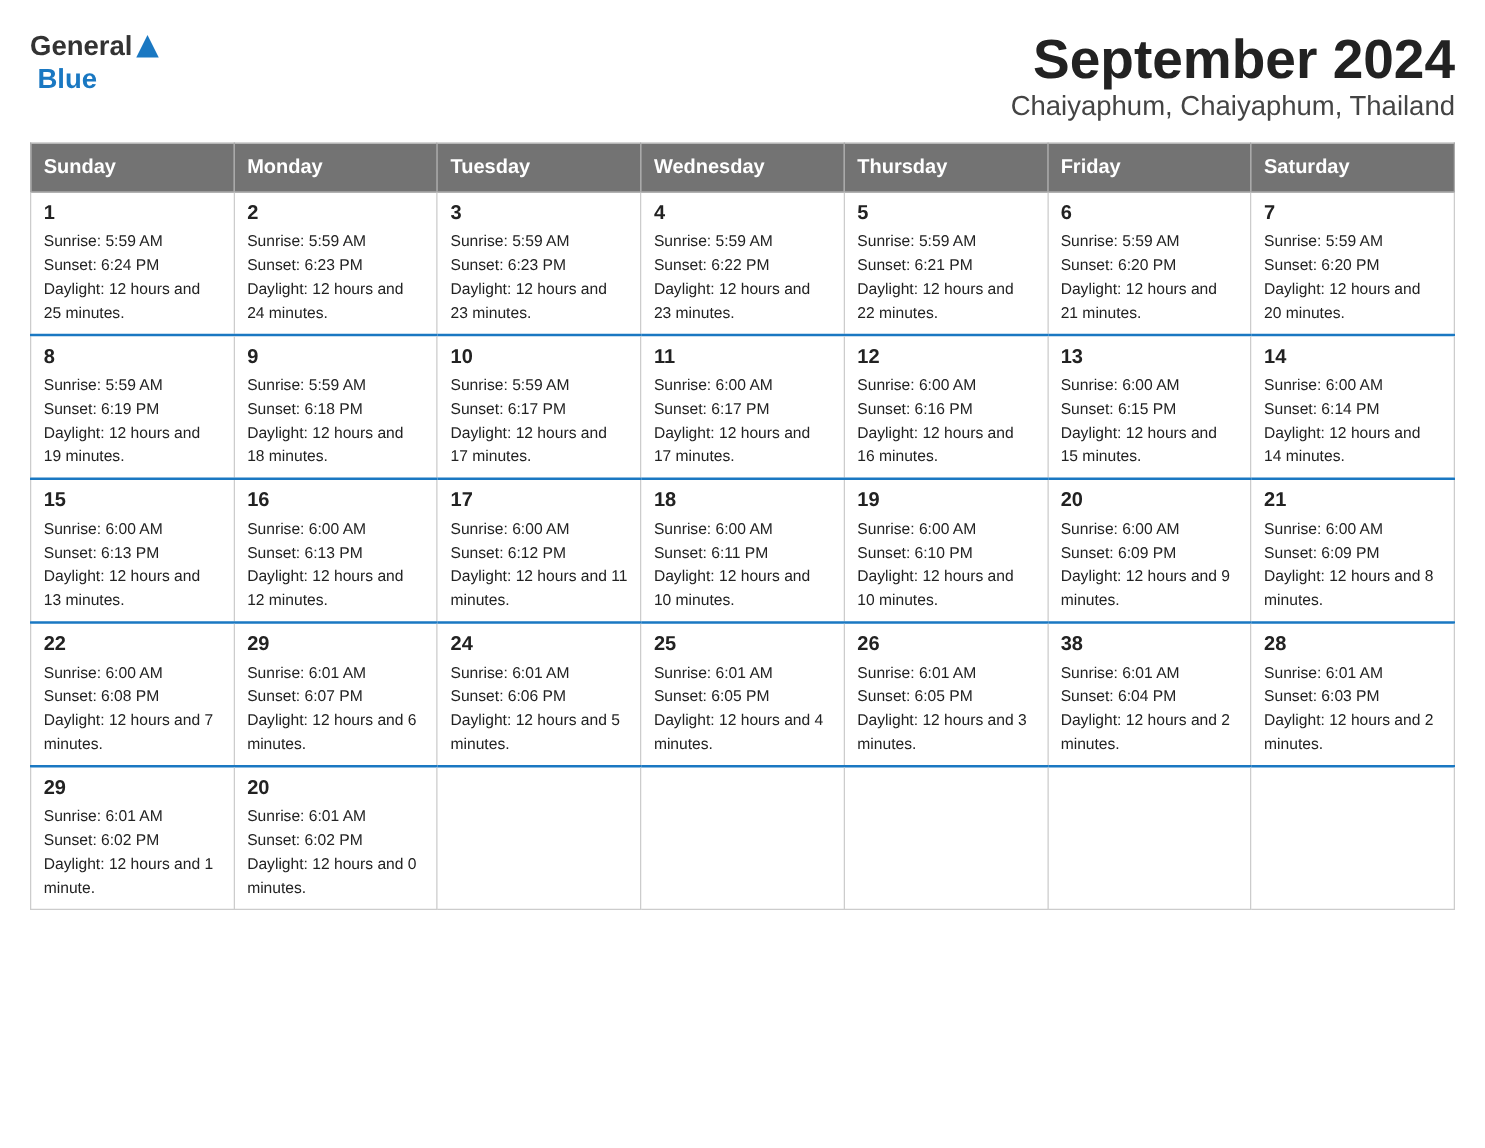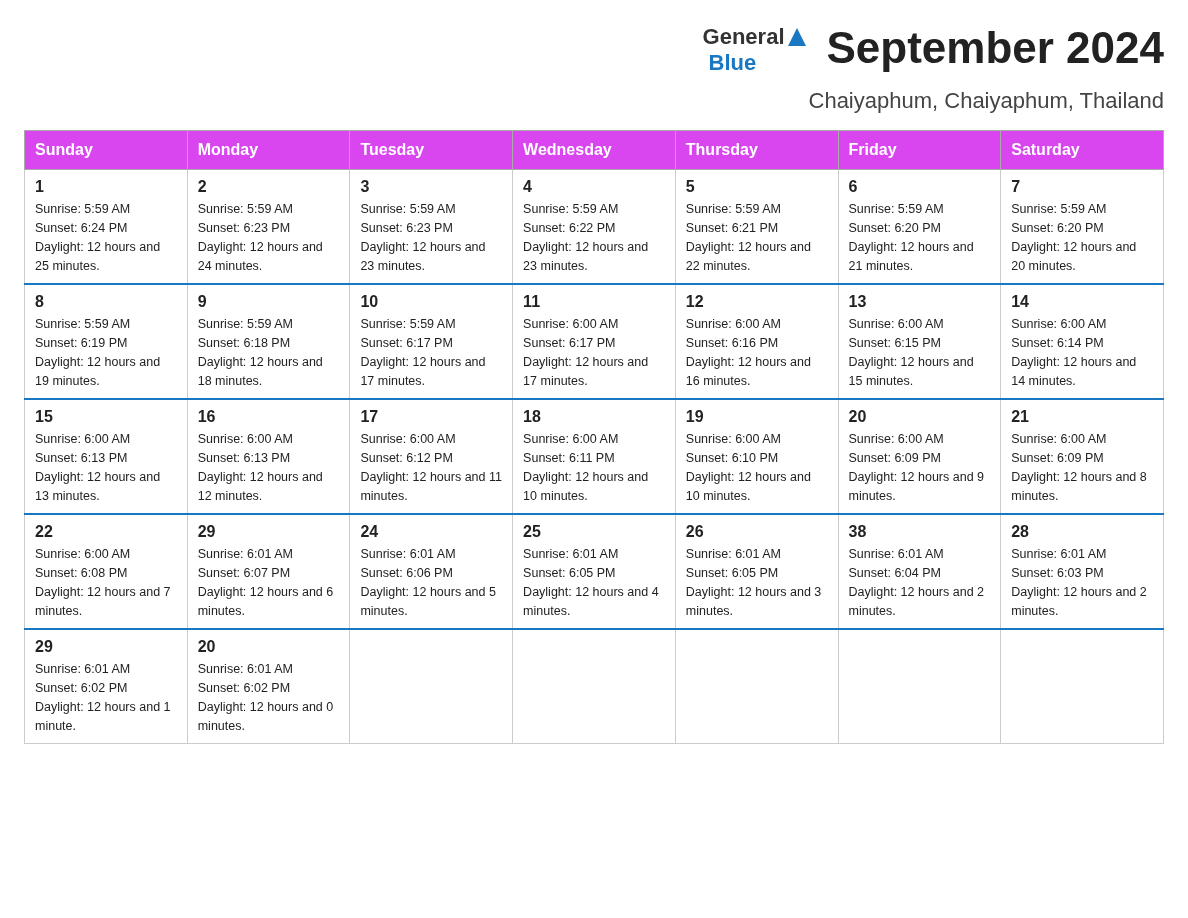--- a/index.html
+++ b/index.html
@@ -5,21 +5,21 @@
     * { box-sizing: border-box; margin: 0; padding: 0; }
     body {
       font-family: Arial, sans-serif;
       background: #fff;
       padding: 24px;
       width: 1188px;
       min-height: 918px;
     }
     .header {
       display: flex;
-      justify-content: flex-end;
+      justify-content: space-between;
       align-items: flex-start;
       margin-bottom: 16px;
     }
     .logo-text-general {
       font-size: 22px;
       font-weight: bold;
       color: #333;
     }
     .logo-text-blue {
       font-size: 22px;
@@ -31,29 +31,29 @@
     }
     .calendar-title {
       font-size: 44px;
       font-weight: bold;
       color: #222;
       line-height: 1.1;
     }
     .calendar-subtitle {
       font-size: 22px;
       color: #444;
-      margin-top: 16px;
+      margin-top: 0;
     }
     .calendar {
       width: 100%;
       border-collapse: collapse;
       border: 1px solid #aaa;
     }
     .calendar th {
-      background-color: #d946ef;
+      background-color: #737373;
       color: #fff;
       font-size: 16px;
       font-weight: bold;
       padding: 10px 10px;
       text-align: left;
       border: 1px solid #aaa;
     }
     .calendar td {
       vertical-align: top;
       padding: 8px 10px;

